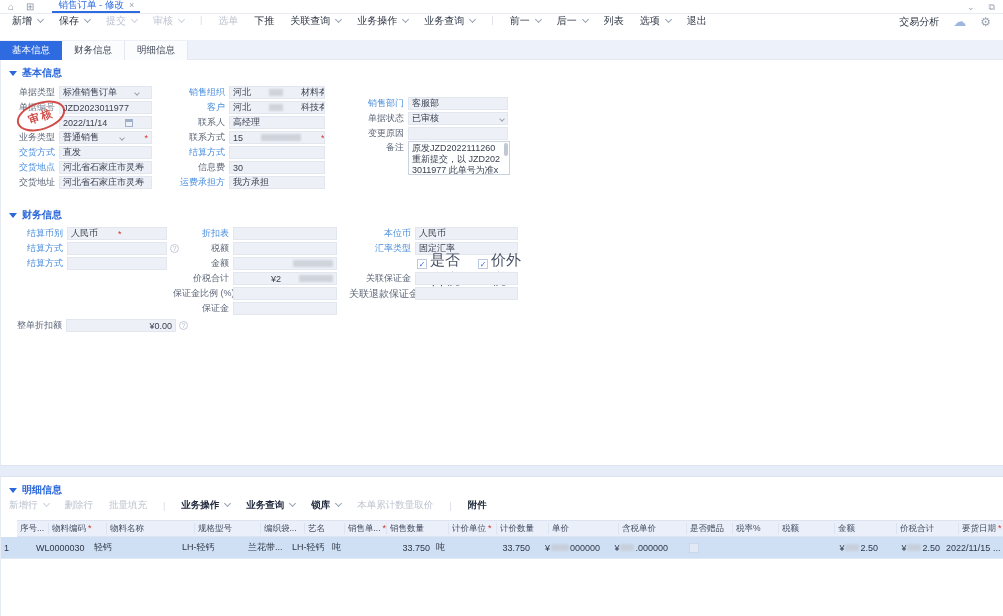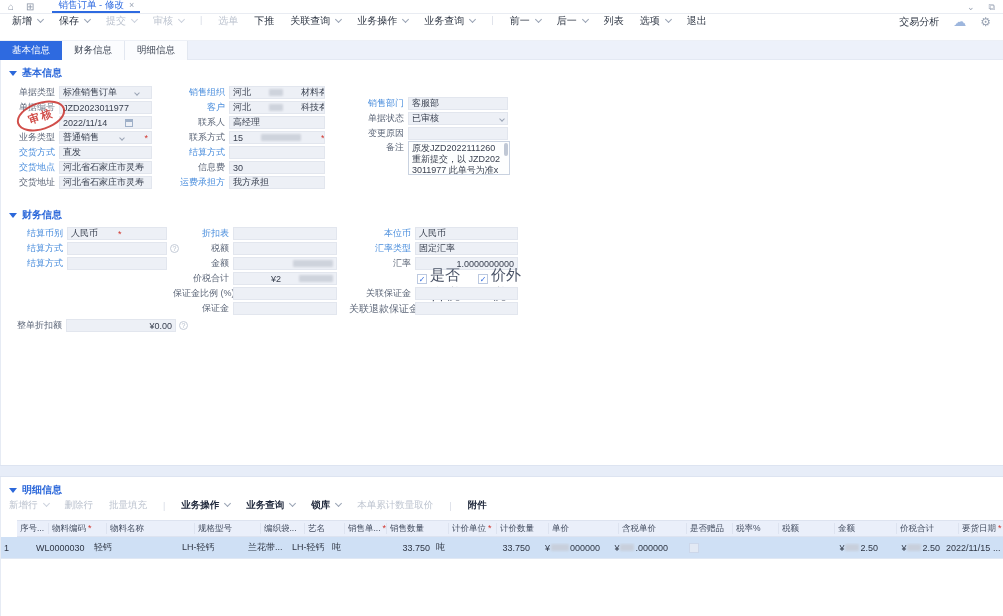--- a/index.html
+++ b/index.html
@@ -345,26 +345,20 @@
         <span class="fld" style="width:103px">
             <span>人民币</span>
           </span>
       </div>
       <div class="frow">
         <span class="lab link" style="width:66px">汇率类型</span>
         <span class="fld" style="width:103px">
             <span>固定汇率</span>
           </span>
       </div>
-      <div class="frow">
-        <span class="lab" style="width:66px">汇率</span>
-        <span class="fld r" style="width:103px">
-            <span>1.0000000000</span>
-          </span>
-      </div>
       <div class="frow" style="padding-left:68px">
         <span class="cb on"></span>
         <span class="cb-lab">是否含税</span>
         <span class="cb on"></span>
         <span class="cb-lab">价外税</span>
       </div>
       <div class="frow">
         <span class="lab" style="width:66px">关联保证金</span>
         <span class="fld" style="width:103px"></span>
       </div>

